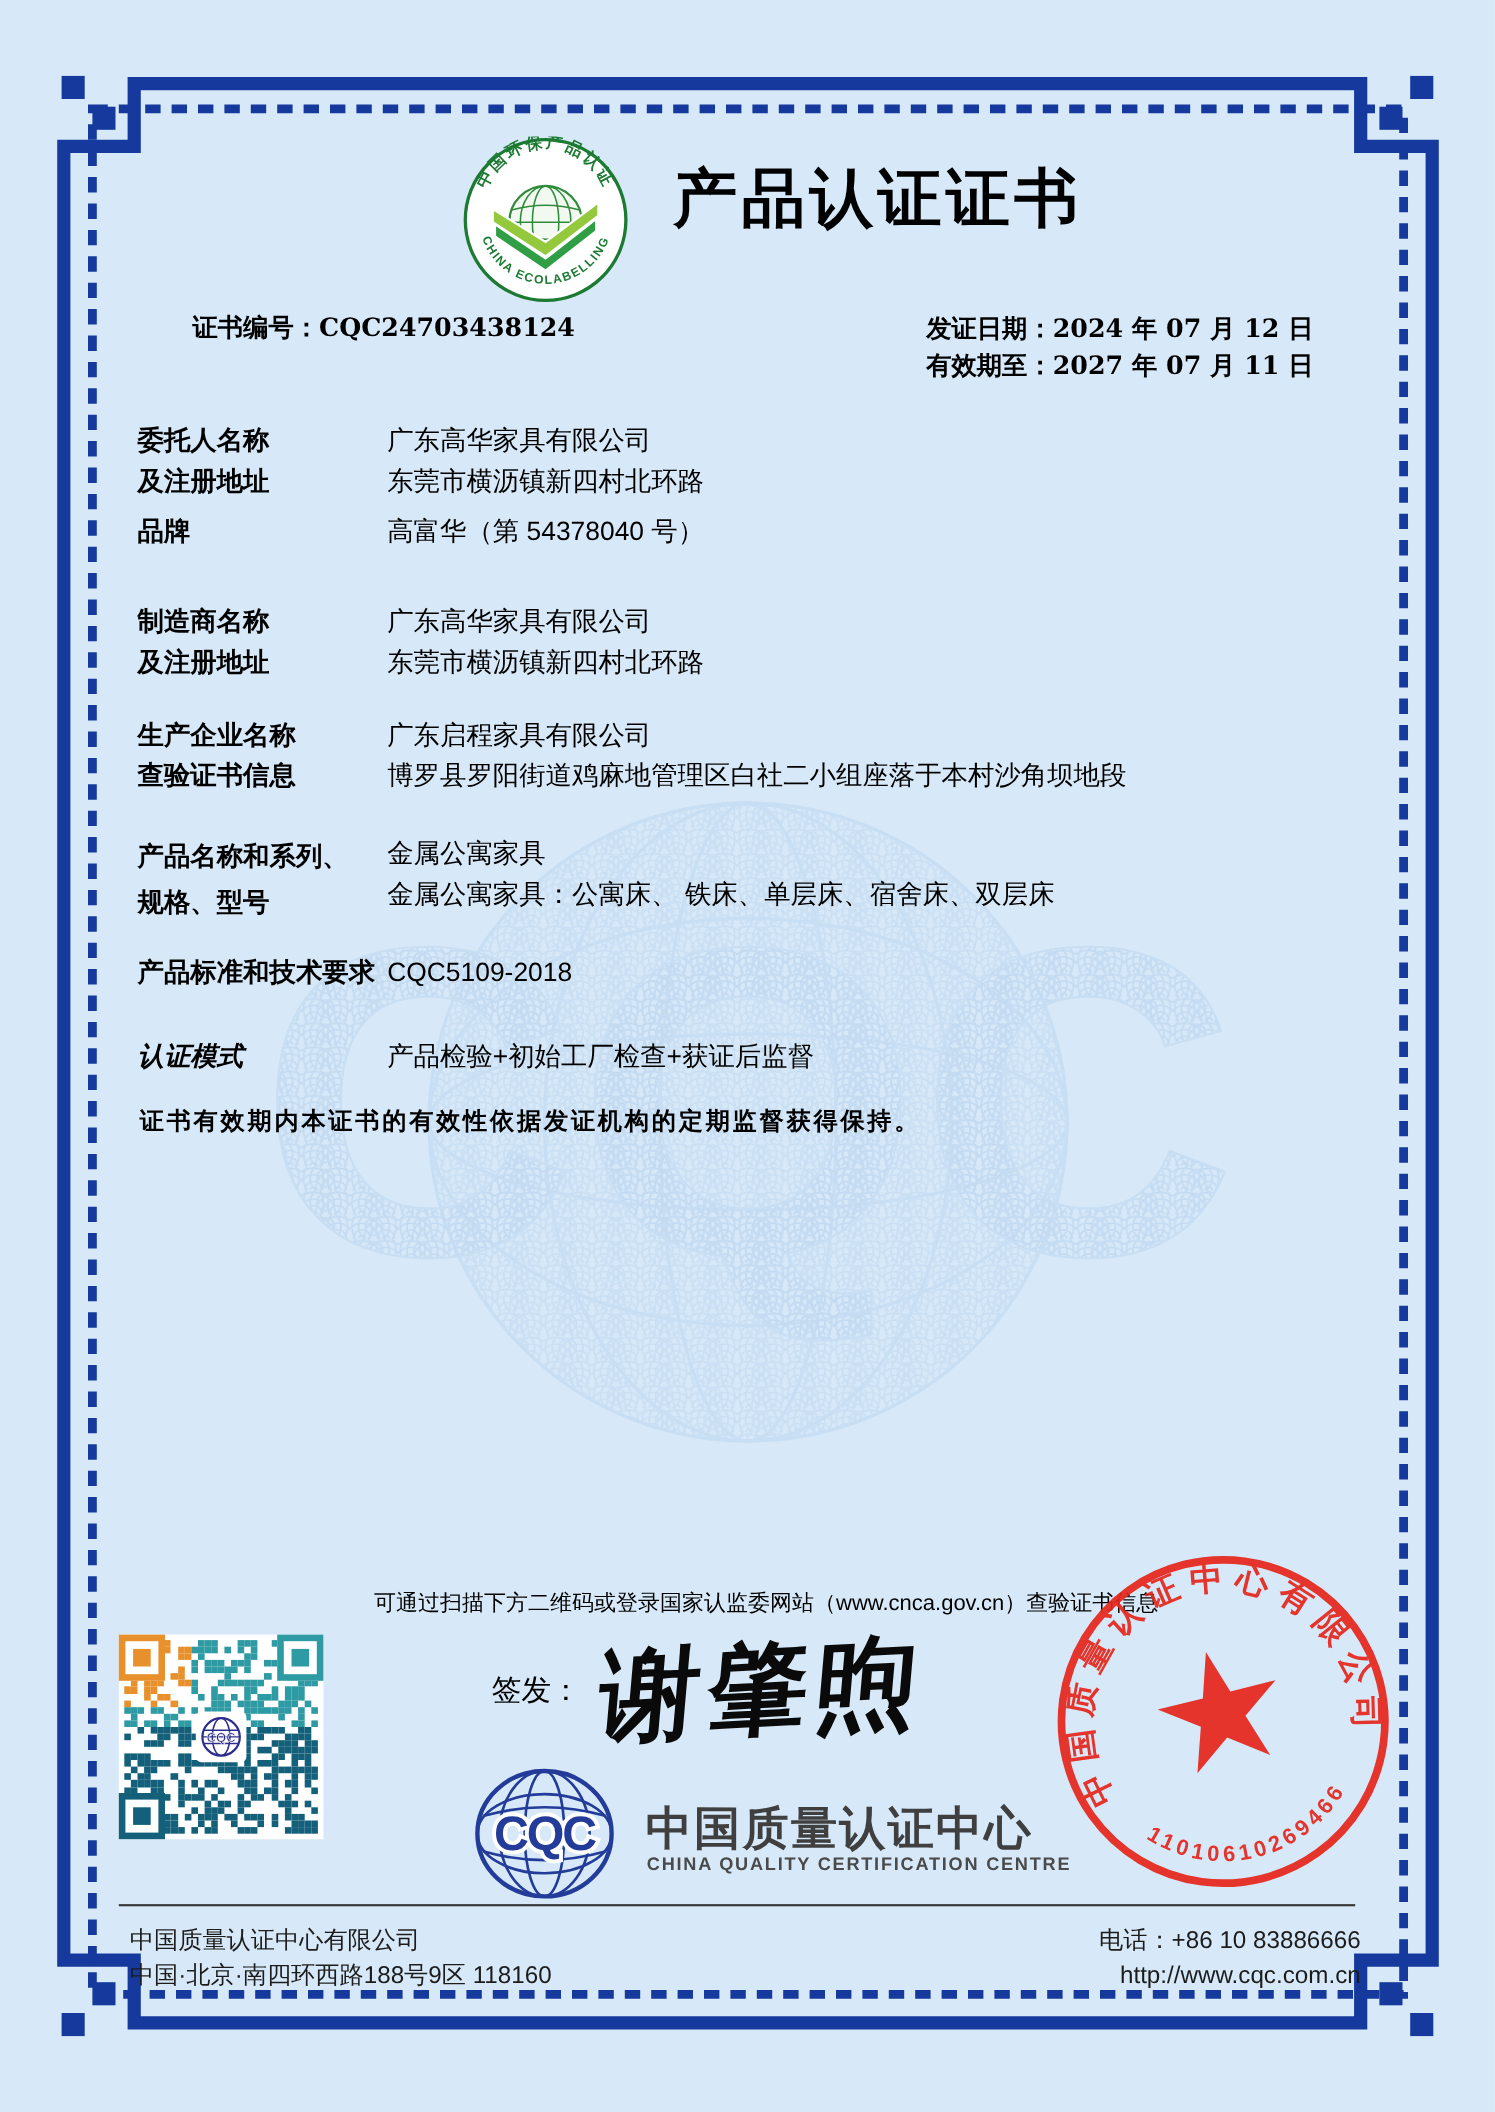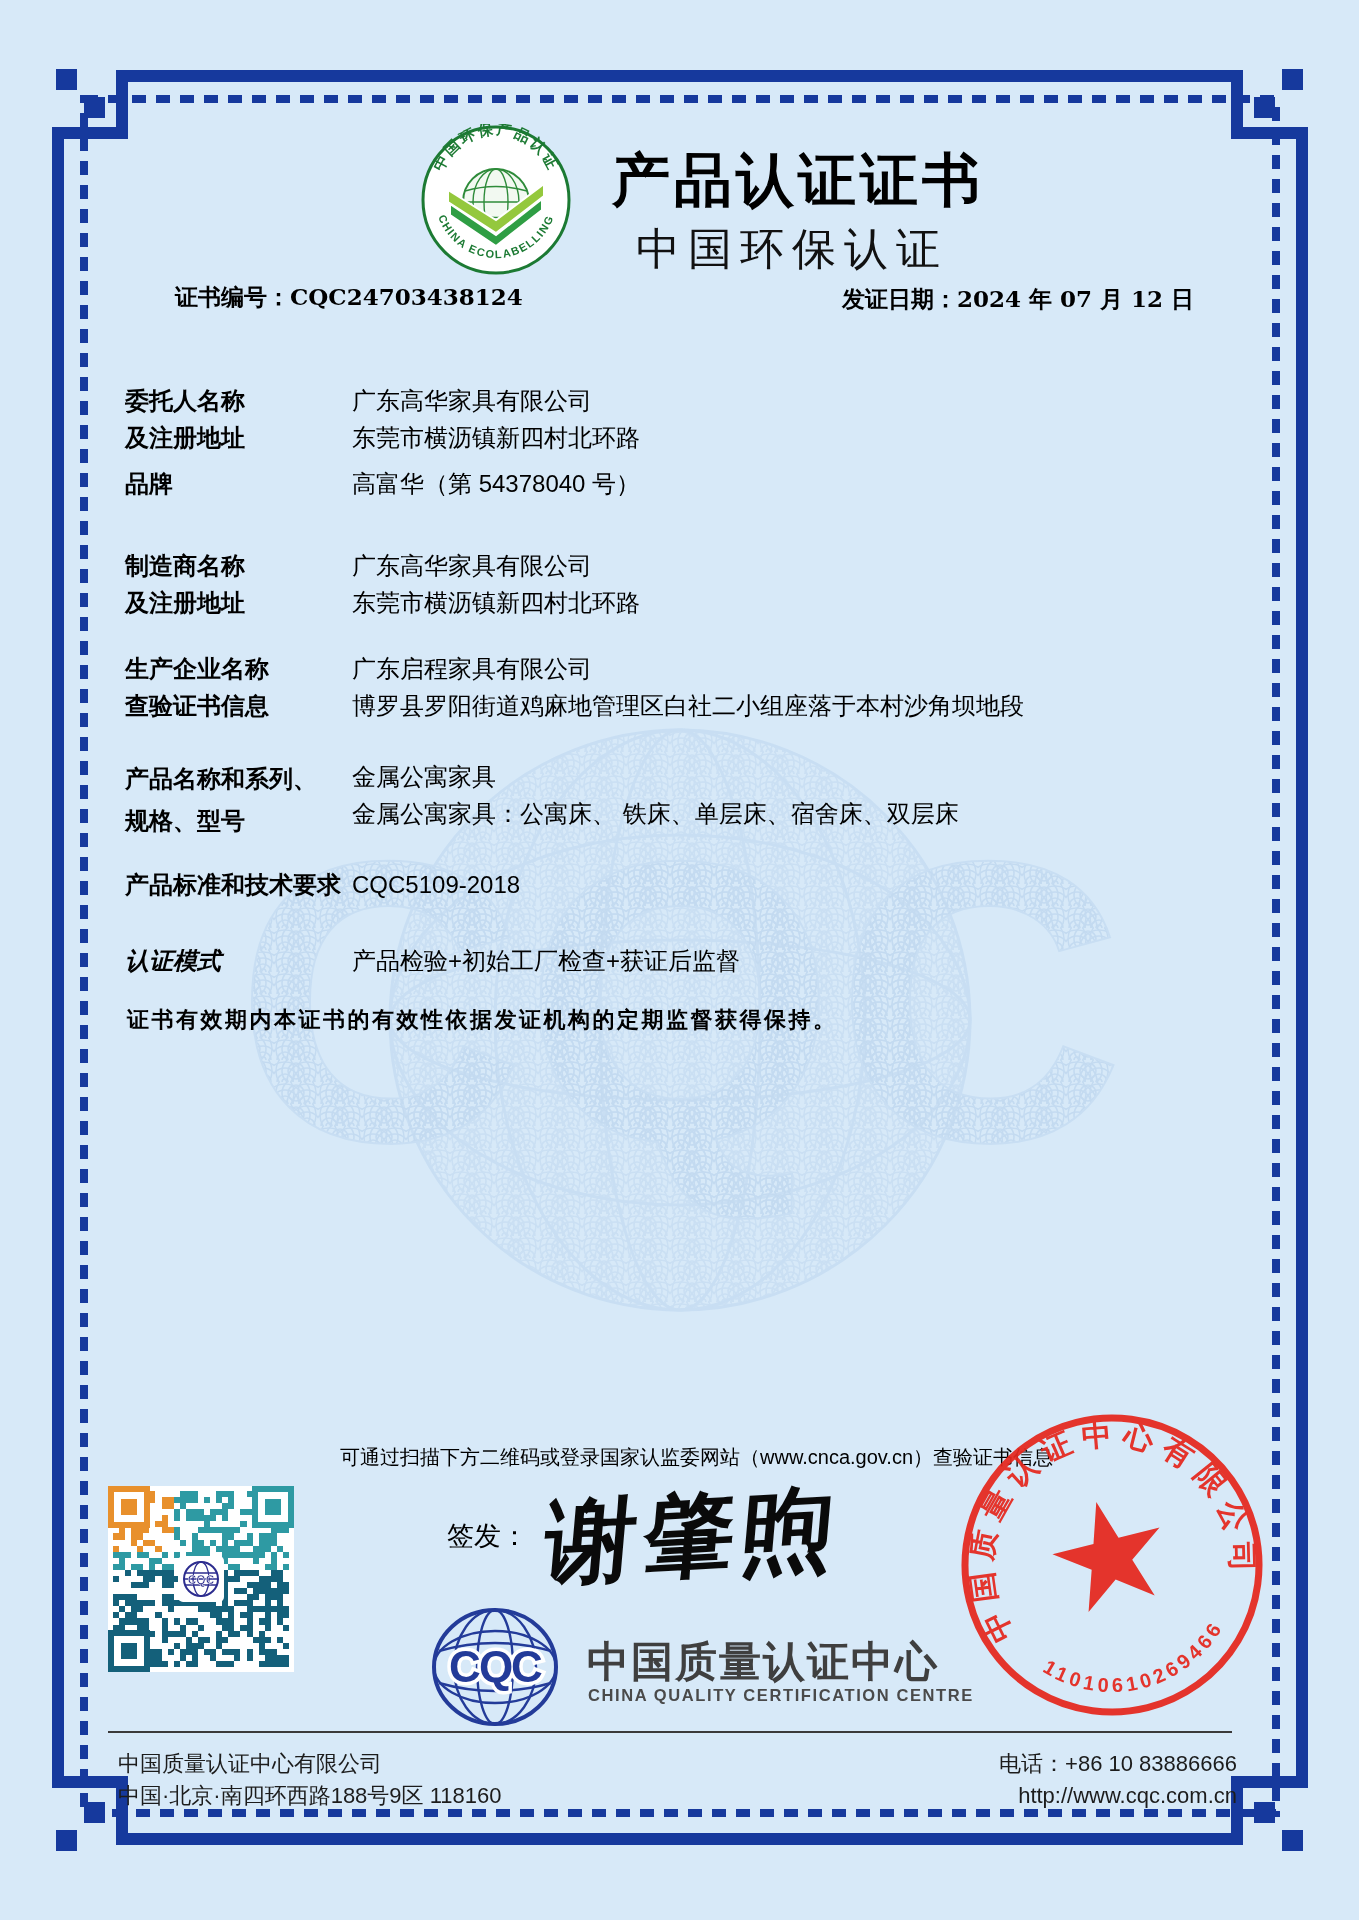--- a/index.html
+++ b/index.html
@@ -116,27 +116,27 @@
         <path d="M 45,89 Q 76,98 107,89"></path>
       </g>
     </g>
     <g>
       <path d="M 28,66 L 76,96 L 124,60 L 124,72 L 76,109 L 28,78 Z" fill="#94c83d" stroke="#ffffff" stroke-width="2"></path>
       <path d="M 30,80 L 76,111 L 122,75 L 122,86 L 76,122 L 30,91 Z" fill="#2f9e44" stroke="#ffffff" stroke-width="2"></path>
     </g>
   </svg>
 
   <div class="abs title" style="left:612px;top:142px;">产品认证证书</div>
-  <div class="abs subtitle" style="left:636px;top:220px;">中国环保认证</div>
 
   <div class="abs meta kai" style="left:175px;top:282px;">
     <span>证书编号：</span><span>CQC24703438124</span>
   </div>
   <div class="abs meta kai" style="left:842px;top:282px;line-height:34px;">
     <div><span>发证日期：</span><span>2024 年 07 月 12 日</span></div>
+    <div><span>有效期至：</span><span>2027 年 07 月 11 日</span></div>
   </div>
 
   <div class="abs" style="left:125px;top:382px;">
     <div class="row-label abs" style="left:0;top:0;">
       <span>委托人名称</span>
       <span>及注册地址</span>
       </div>
     <div class="row-value abs" style="left:227px;top:0;">
       <span>广东高华家具有限公司</span>
       <span>东莞市横沥镇新四村北环路</span>

